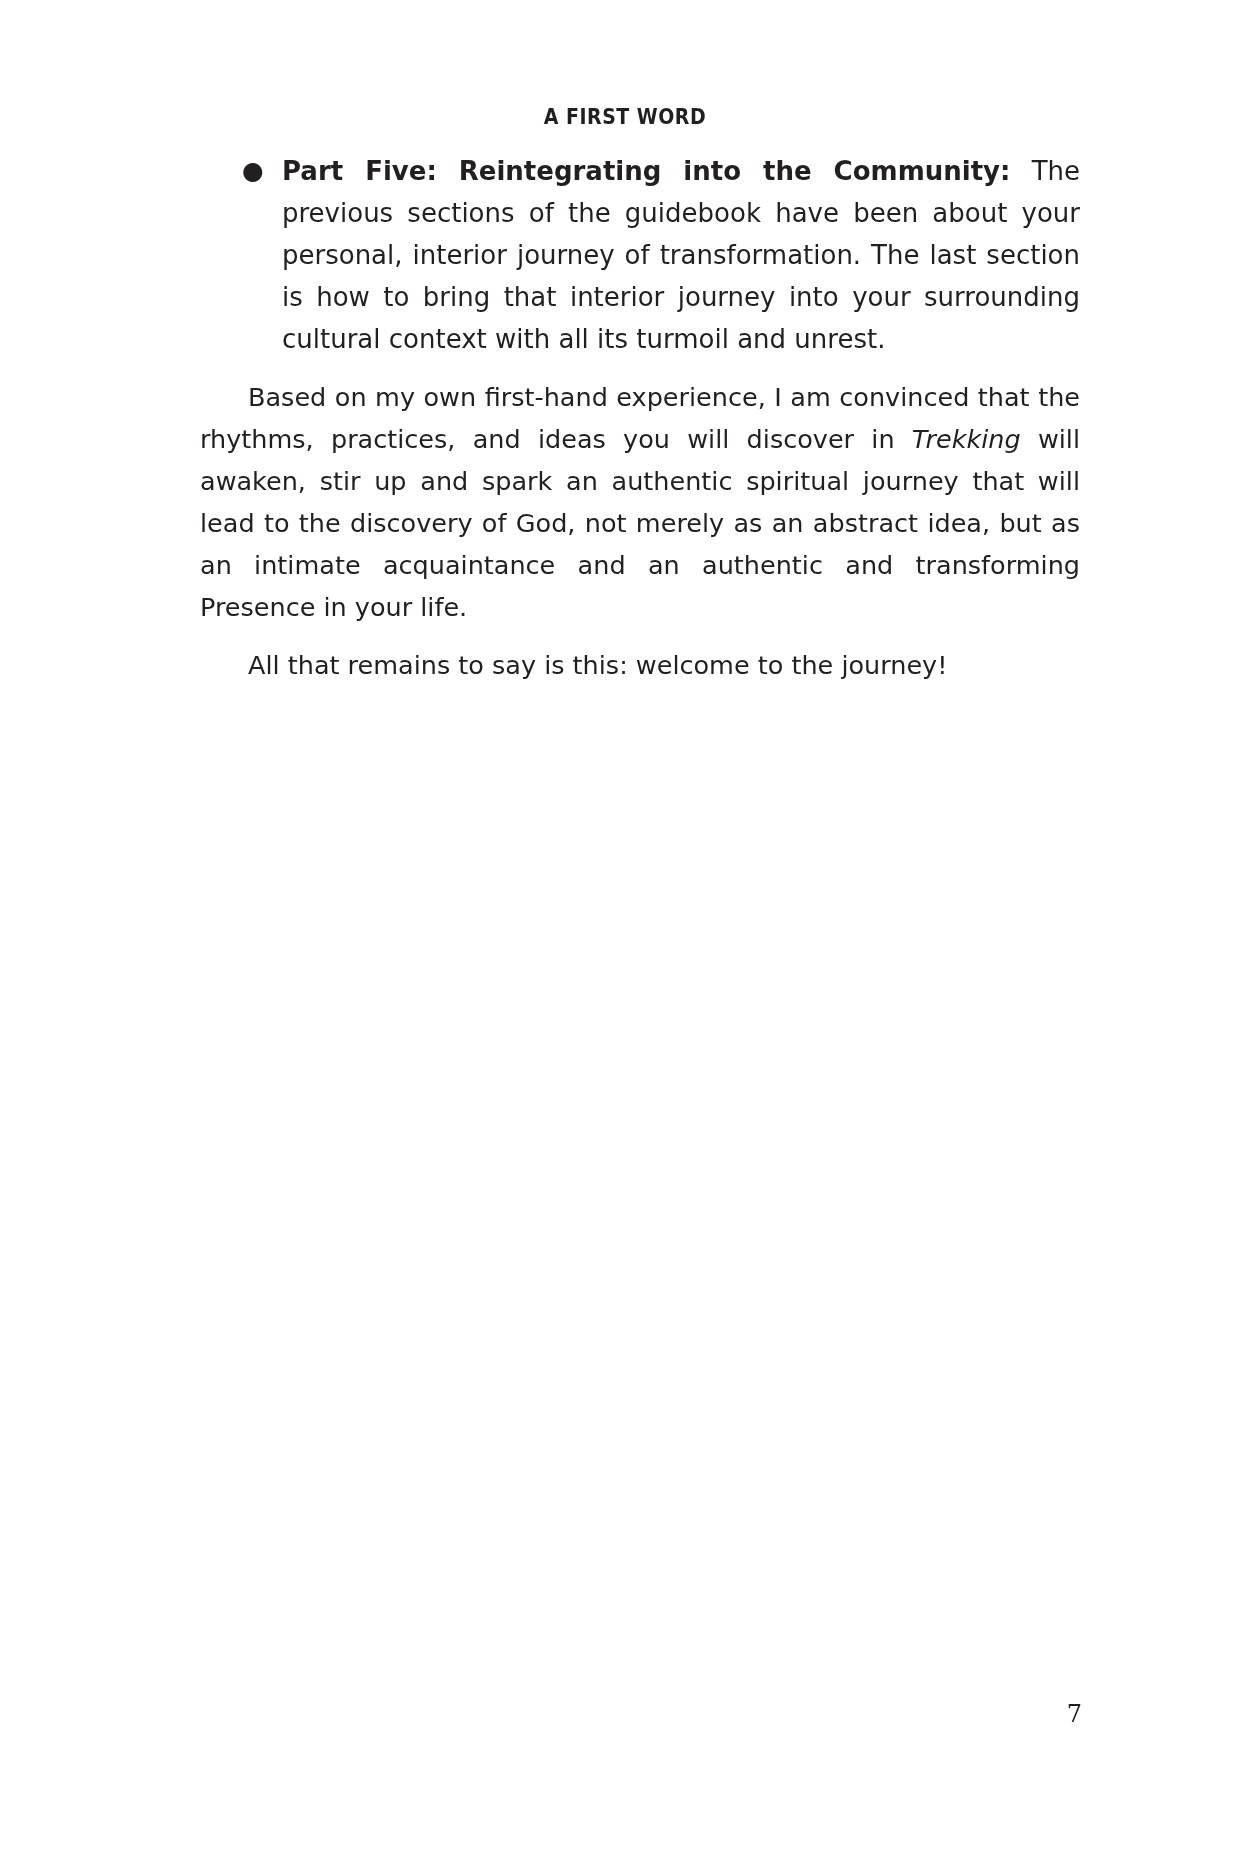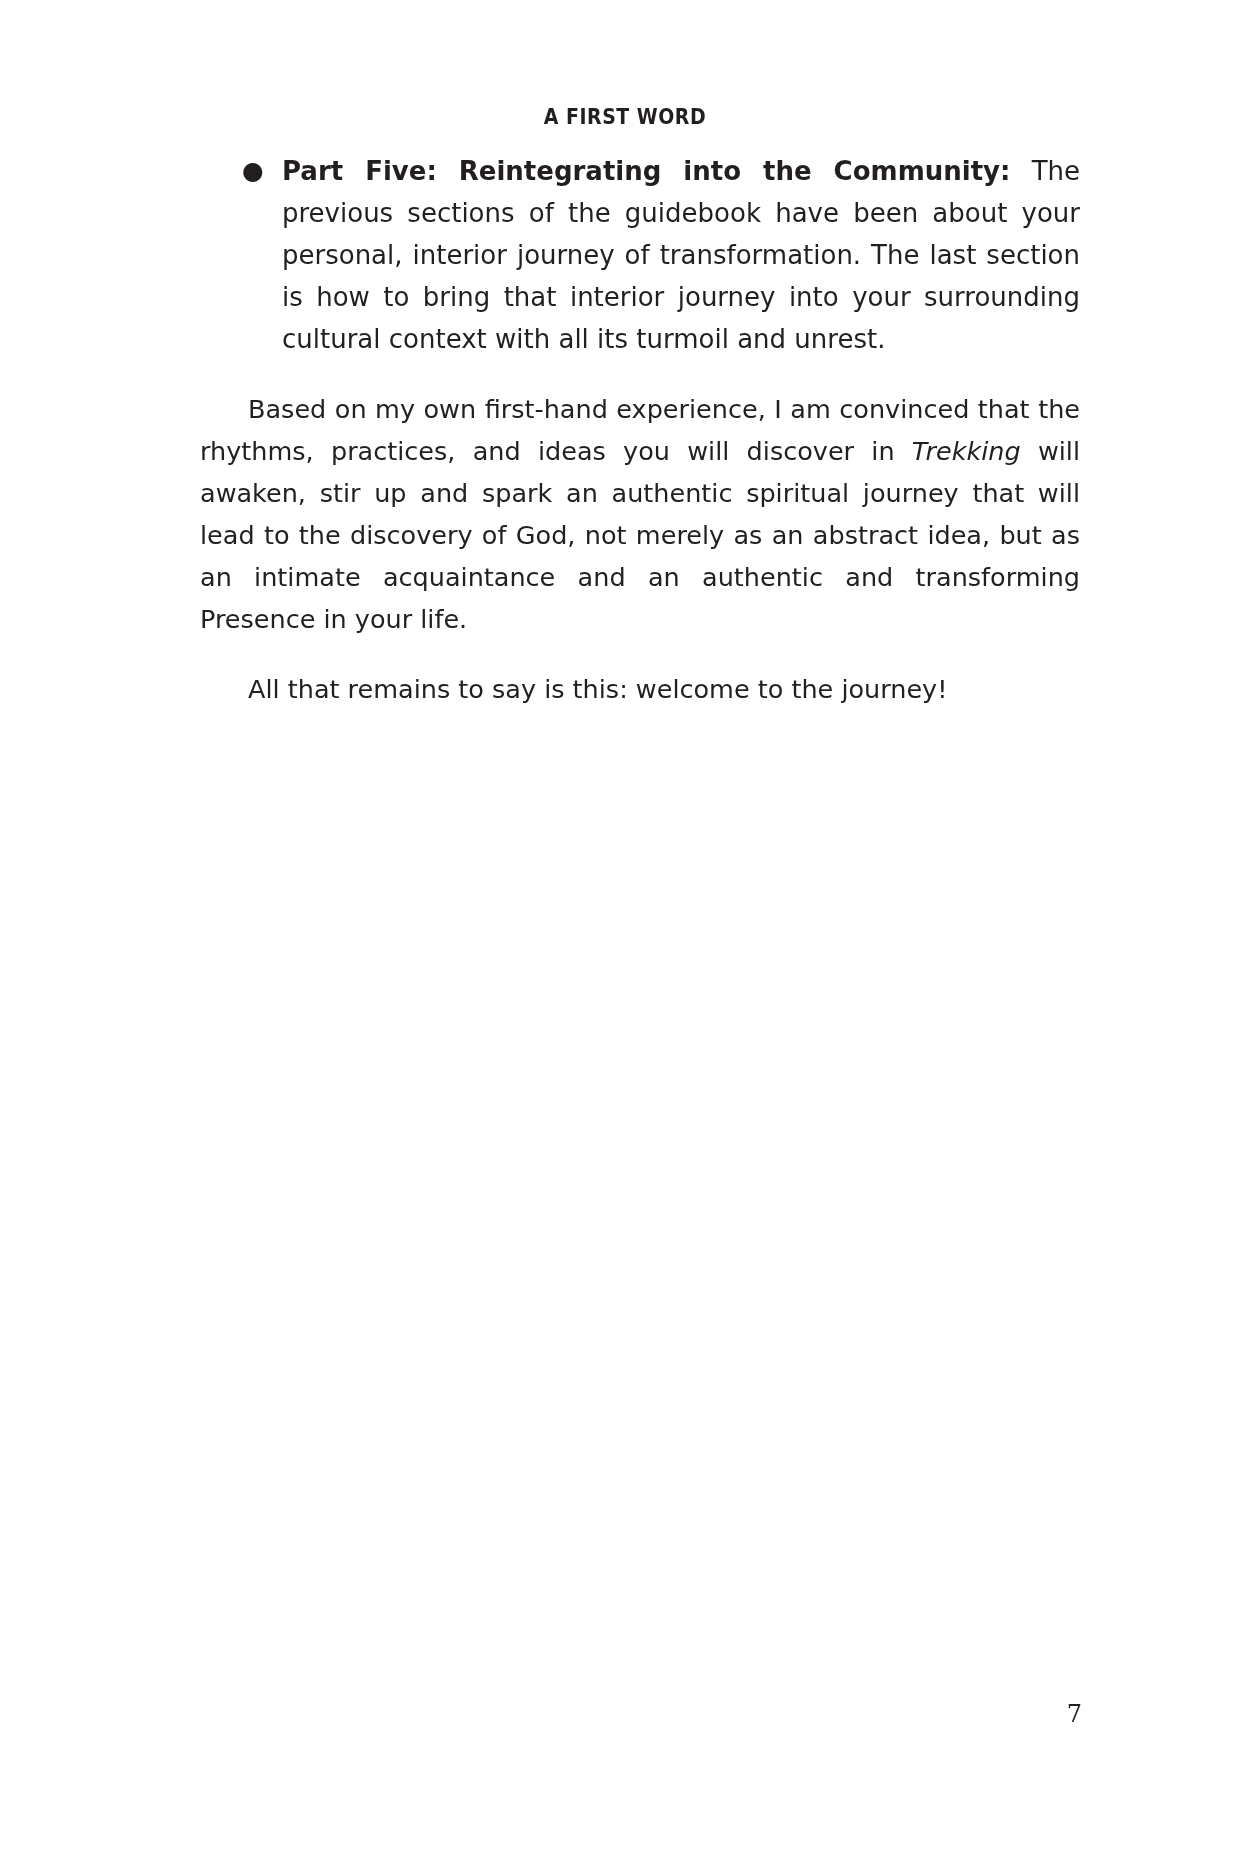--- a/index.html
+++ b/index.html
@@ -89,21 +89,21 @@
     text-align: justify;
     text-align-last: left;
     text-indent: 48px;
     color: #231f20;
     hyphens: none;
   }
   .para + .para {
     margin-top: 8px;
   }
   .para.gap-top {
-    margin-top: 28px;
+    margin-top: 16px;
   }
   .para .title-italic {
     font-style: italic;
   }
   .para.no-justify {
     text-align: center;
   }
 
   
   .folio {

